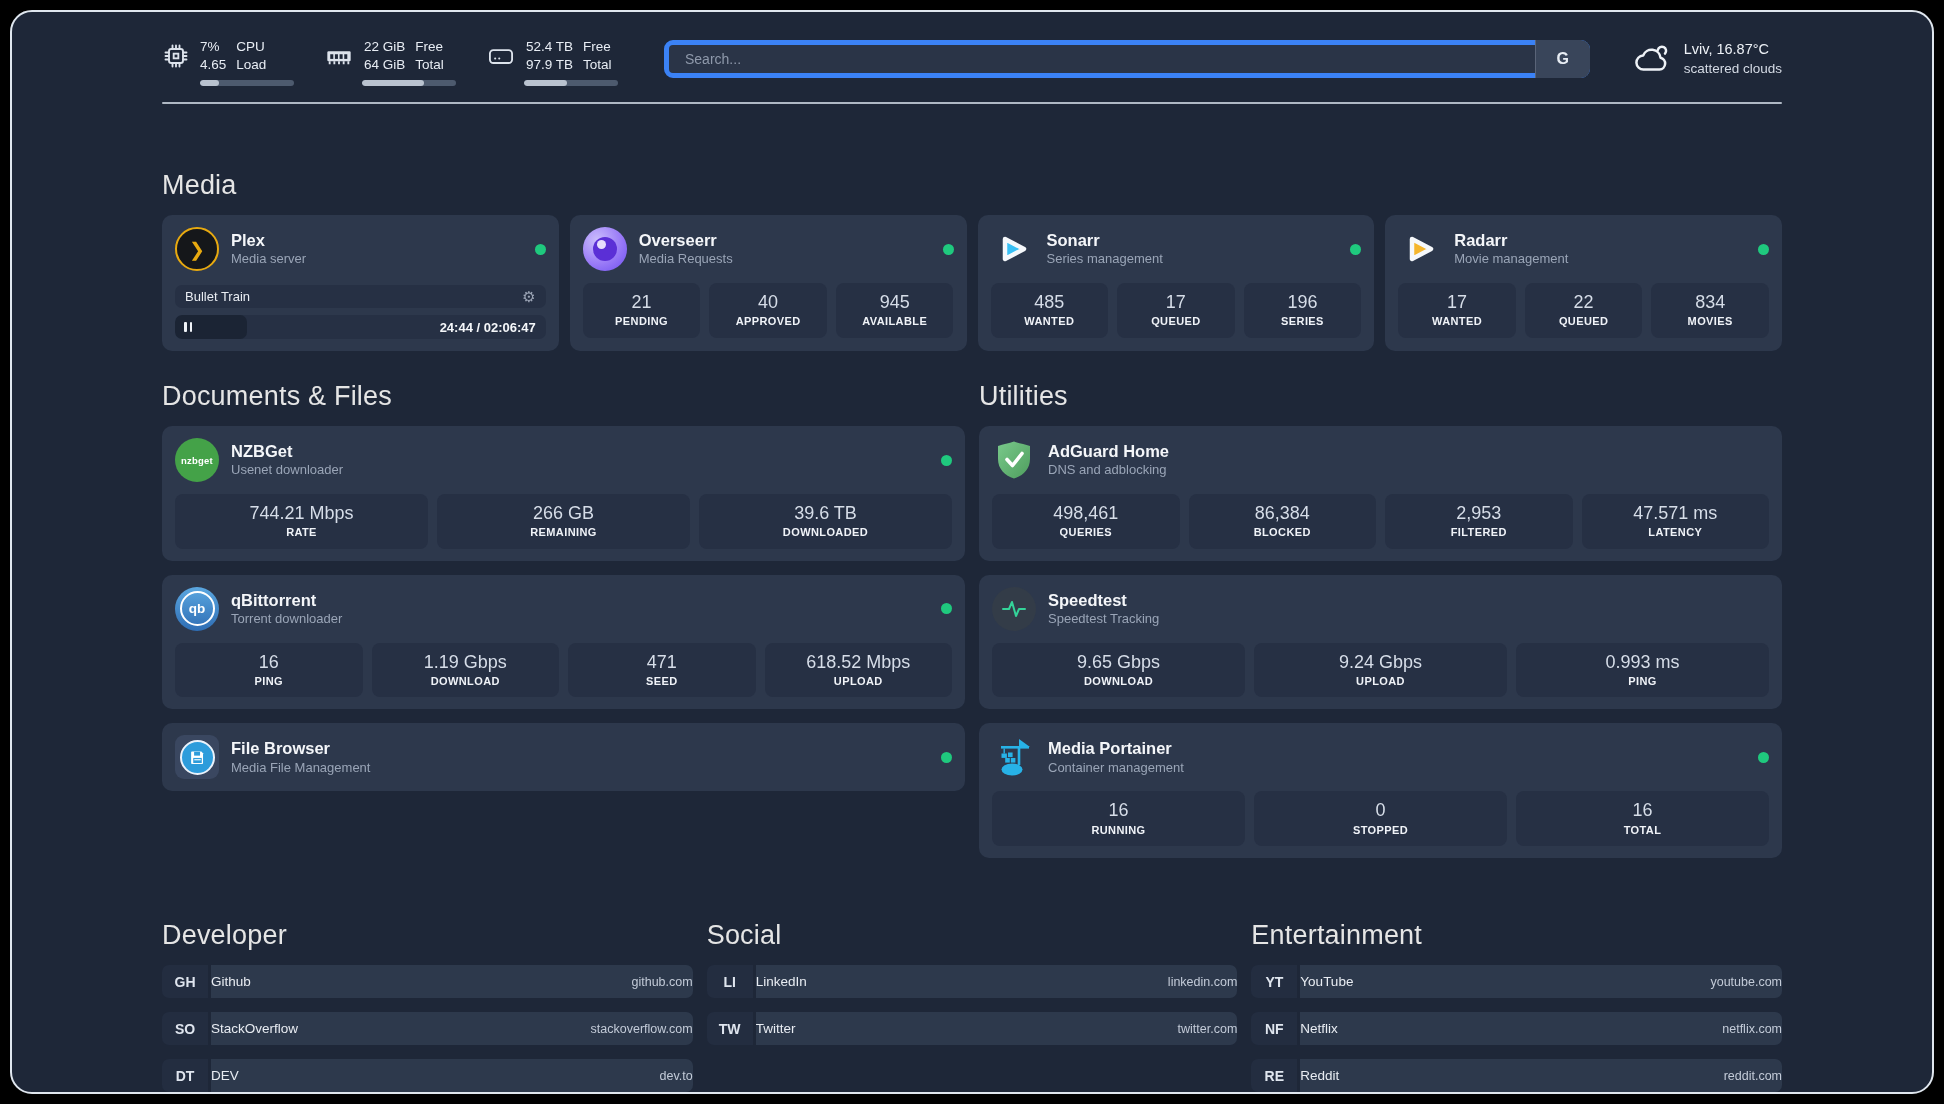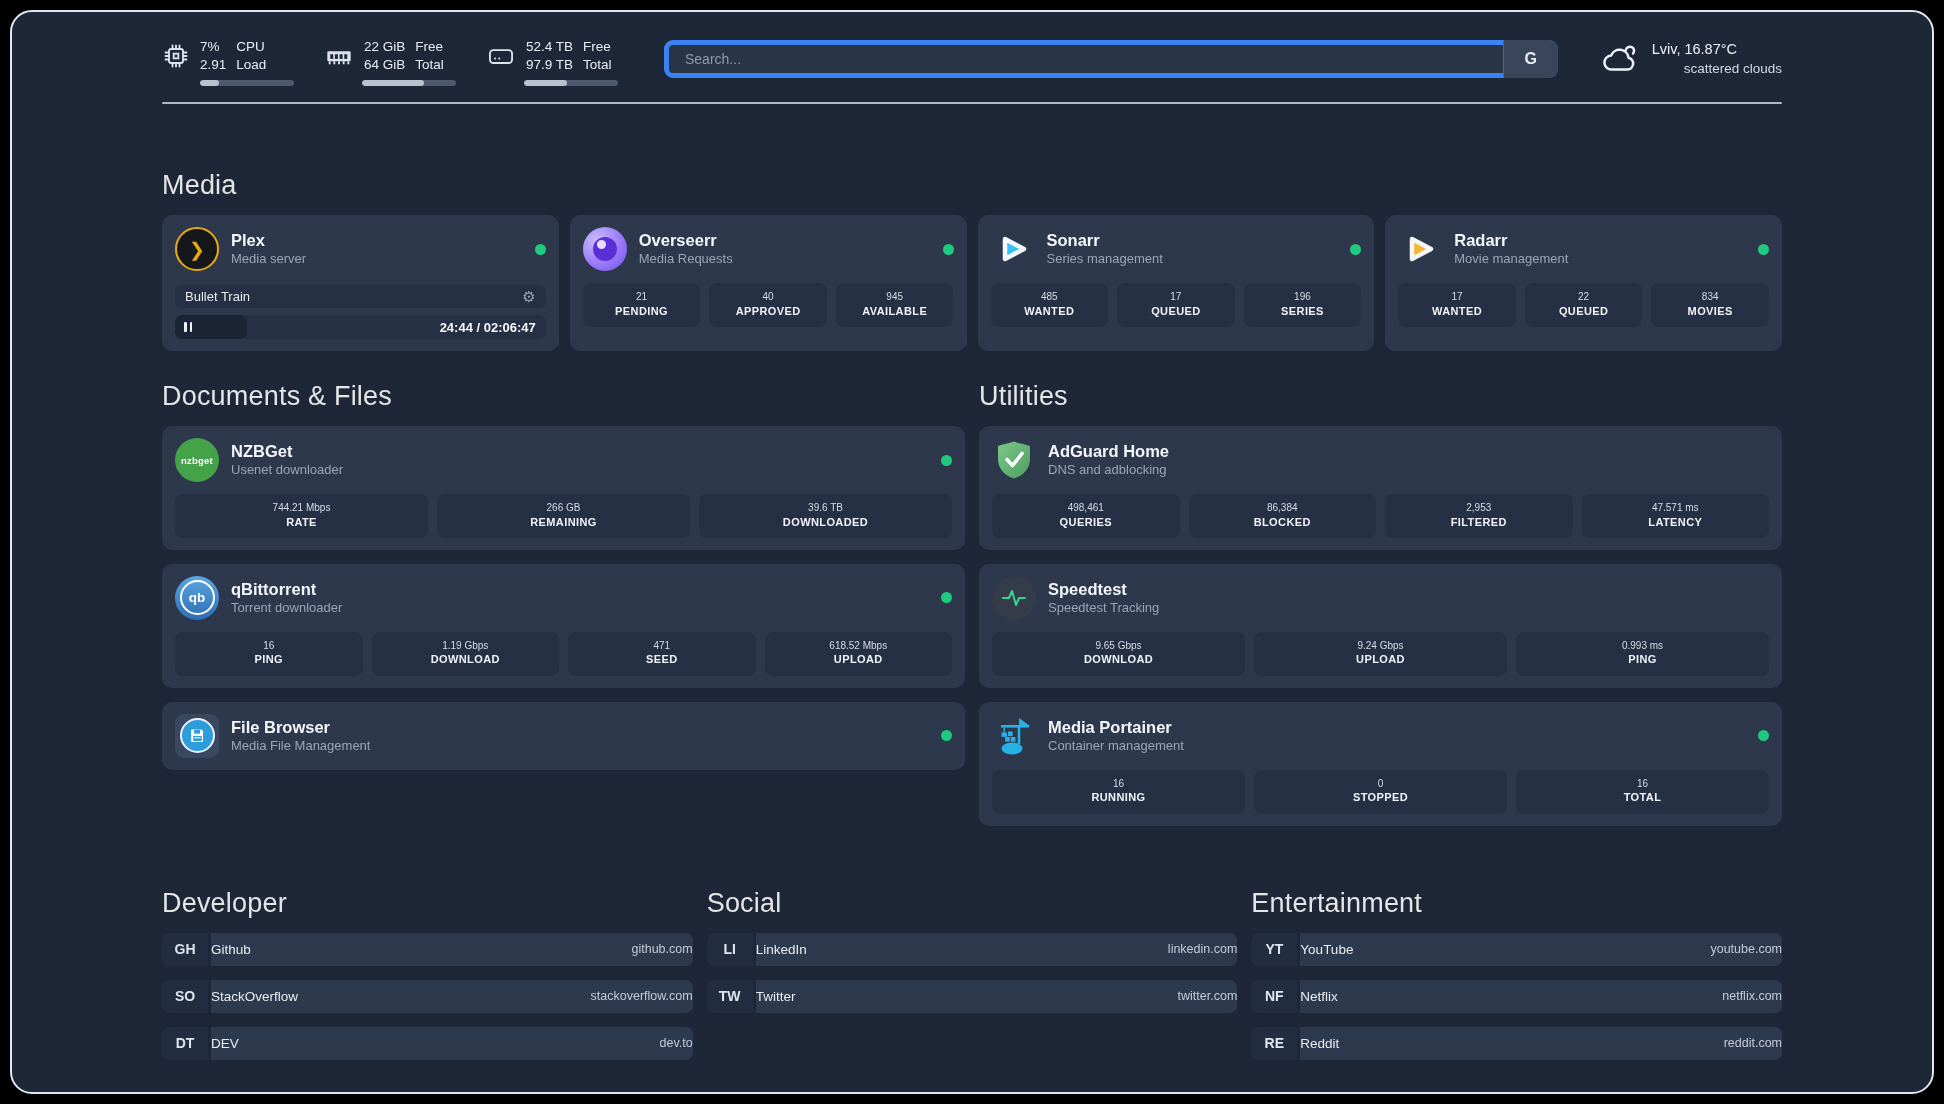--- a/index.html
+++ b/index.html
@@ -19,35 +19,35 @@
   .searchwrap{flex:1;margin:2px 42px 0 46px;position:relative;height:38px;}
   .searchwrap input{width:100%;height:100%;box-sizing:border-box;background:#2a3447;
     border:5px solid #3b82f6;border-radius:9px;color:#e8edf4;font-size:14px;
     padding:0 70px 0 16px;outline:none;font-family:"Liberation Sans",sans-serif;}
   .searchwrap input::placeholder{color:#8f99ab;}
   .g-btn{position:absolute;right:0;top:0;bottom:0;width:54px;background:#39455a;
     border-left:1px solid #5a6478;border-radius:0 9px 9px 0;display:flex;
     align-items:center;justify-content:center;color:#e8edf4;font-size:16px;font-weight:600;}
   .weather{display:flex;align-items:flex-start;gap:12px;margin-top:2px;}
   .weather-text{display:flex;flex-direction:column;color:#eef2f7;font-size:14.5px;line-height:1.35;}
-  .weather-text .cond{font-size:13.5px;color:#d4dae4;margin-left:32px;}
+  .weather-text .cond{font-size:13.5px;color:#d4dae4;}
   .divider{height:2px;background:#c9d2dd;opacity:.85;margin-top:16px;border-radius:1px;}
   
   .section-h{font-size:27px;color:#e5e5e5;font-weight:500;letter-spacing:.2px;}
   .media-h{margin-top:66px;}
   .media-row{display:flex;gap:11px;margin-top:14px;}
   .card{background:#2d384c;border-radius:10px;padding:12px 13px;box-sizing:border-box;flex:1;}
   .app-header{display:flex;align-items:center;gap:12px;}
   .app-titles{display:flex;flex-direction:column;line-height:1.3;}
   .app-title{font-size:16.5px;color:#f4f6f9;font-weight:600;}
   .app-sub{font-size:13px;color:#9aa5b7;}
   .dot{width:11px;height:11px;border-radius:50%;background:#1fc97e;margin-left:auto;flex:none;}
   .stats{display:flex;gap:9px;margin-top:12px;}
   .stat{flex:1;background:#263044;border-radius:8px;padding:7px 4px 8px;text-align:center;}
-  .stat .v{font-size:10px;color:#d6dde8;line-height:1.35;}
+  .stat .v{font-size:18px;color:#d6dde8;line-height:1.35;}
   .stat .l{font-size:11px;font-weight:700;color:#f0f3f8;letter-spacing:.4px;line-height:1.4;}
   
   .media-line{display:flex;align-items:center;justify-content:space-between;background:#263044;
     border-radius:7px;padding:4px 10px;margin-top:14px;color:#e8ecf2;font-size:13px;}
   .gear{color:#9aa3b4;font-size:15px;line-height:1;}
   .media-progress{position:relative;margin-top:7px;height:24px;background:#263044;border-radius:7px;overflow:hidden;}
   .media-progress .fill{position:absolute;left:0;top:0;bottom:0;background:#1b2434;
     border-radius:7px;display:flex;align-items:center;padding-left:9px;box-sizing:border-box;}
   .pause{display:inline-flex;gap:3px;}
   .pause i{display:block;width:2.5px;height:10px;background:#f0f3f8;border-radius:1px;}
@@ -96,21 +96,21 @@
 
       <div class="metric">
         <div class="metric-top">
           <svg width="28" height="28" viewBox="0 0 24 24" fill="none" stroke="#dde3ec" stroke-width="1.6" stroke-linecap="round">
             <rect x="6" y="6" width="12" height="12" rx="2"></rect>
               <rect x="10" y="10" width="4" height="4"></rect>
             <path d="M9 3v3M12 3v3M15 3v3M9 18v3M12 18v3M15 18v3M3 9h3M3 12h3M3 15h3M18 9h3M18 12h3M18 15h3"></path>
           </svg>
           <div class="metric-col">
             <span>7%</span>
-            <span>2.91</span>
+            <span>4.65</span>
           </div>
           <div class="metric-col">
             <span>CPU</span>
             <span>Load</span>
           </div>
         </div>
         <div class="metric-bar">
             <div style="width: 20%;"></div>
           </div>
       </div>

